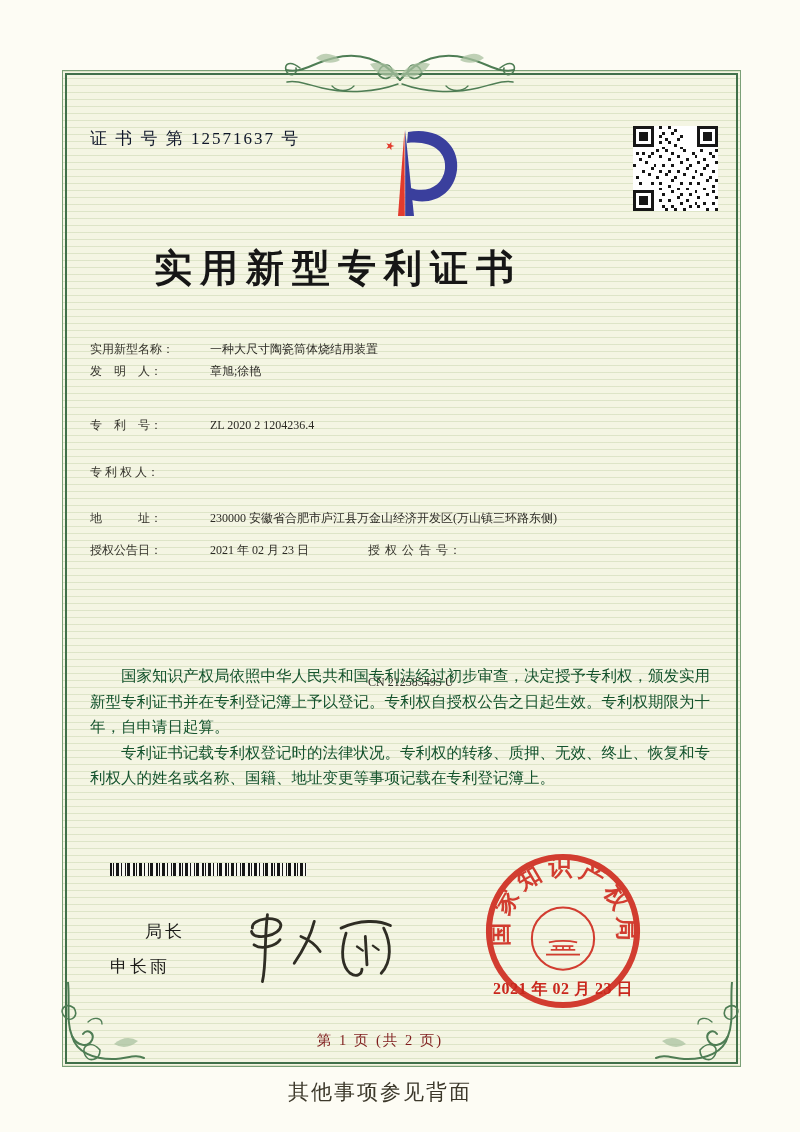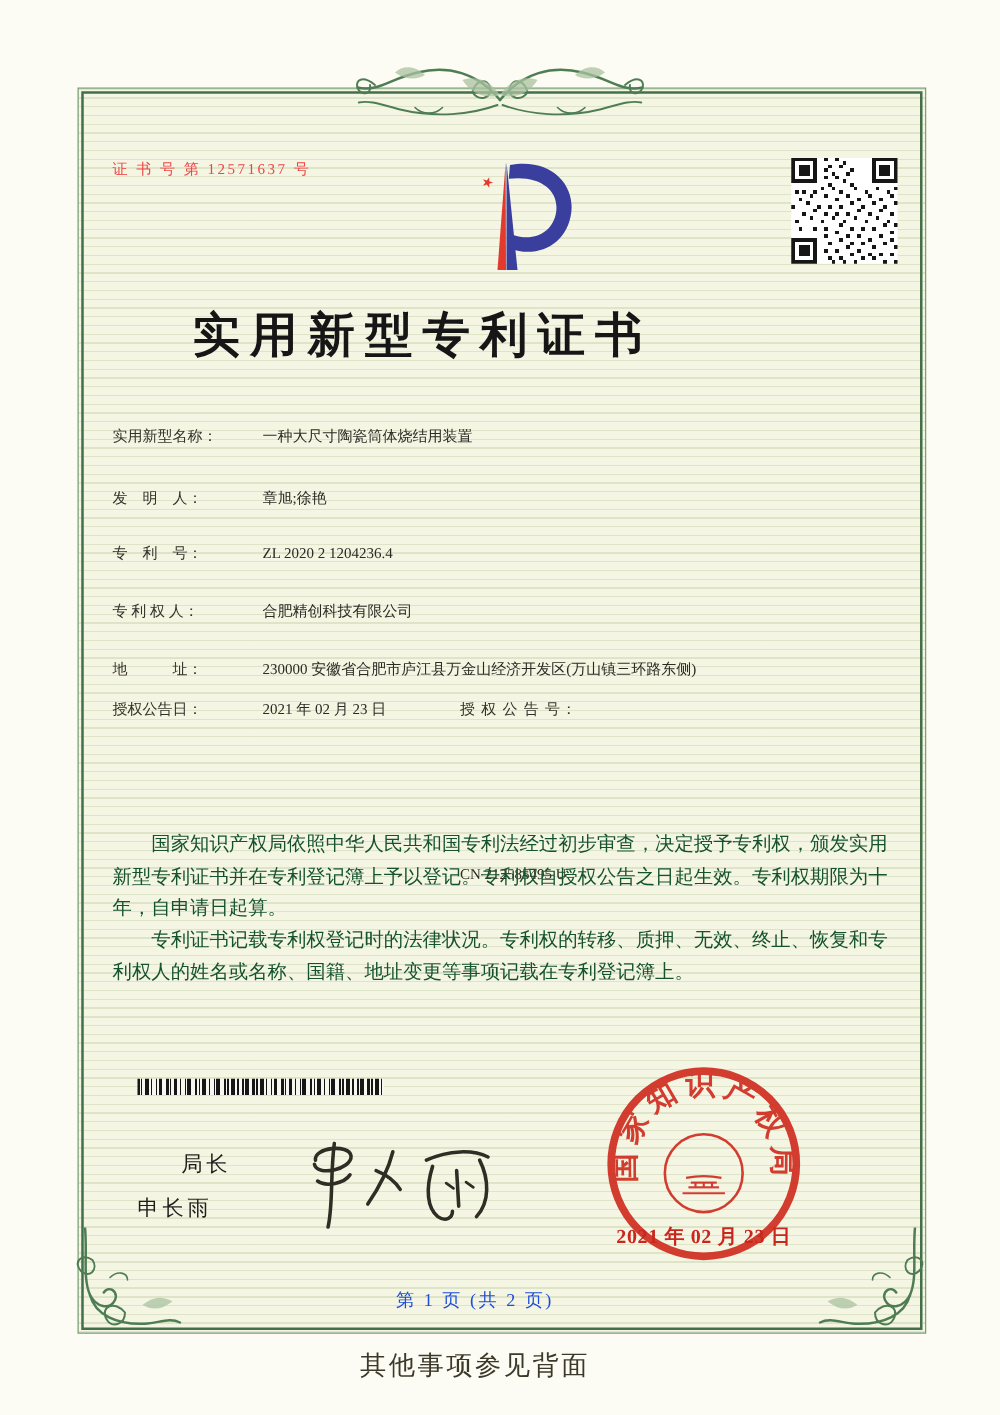--- a/index.html
+++ b/index.html
@@ -16,34 +16,34 @@
     border:1px solid #7ba077;
     background:
       repeating-linear-gradient(180deg, rgba(168,190,135,.30) 0 1px, rgba(0,0,0,0) 1px 7px),
       #f4f5e3;
   }
   .frame::before{content:"";position:absolute;inset:2px;border:2px solid #41704a;}
   .orn{position:absolute;}
   
   .certno{
     position:absolute;left:90px;top:127px;
-    font-size:12px;letter-spacing:2px;color:#ef4444;
+    font-size:17px;letter-spacing:2px;color:#0f172a;
   }
   .logo{position:absolute;left:338px;top:118px;width:136px;height:102px;}
   .qr{position:absolute;left:633px;top:126px;width:85px;height:85px;}
   .title{
     position:absolute;left:0;top:243px;width:676px;text-align:center;
     font-size:38px;font-weight:bold;letter-spacing:8px;color:#161616;
   }
   
   .fields{position:absolute;left:90px;top:338px;width:560px;font-size:12px;color:#2b2a24;}
   .frow{display:flex;line-height:22px;}
   .flabel{flex:0 0 120px;color:#33322a;}
   .fvalue{flex:1;}
-  .r2{margin-top:27px}.r3{margin-top:22px}.r4{margin-top:25px}
+  .r2{}.r3{margin-top:32px}.r4{margin-top:25px}
   .r5{margin-top:25px}.r6{margin-top:24px}.r7{margin-top:9px}
   .addrval{max-width:415px;line-height:23px;}
   .grantrow{display:flex;}
   .grant-left{flex:0 0 278px;display:flex;justify-content:center;}
   .grant-left .flabel{flex:0 0 120px;}
   .grant-right{display:flex;flex-direction:column;}
   .grant-right .flabel{flex:0 0 132px;letter-spacing:1px;}
   
   .paras{
     position:absolute;left:90px;top:663px;width:624px;
@@ -67,21 +67,21 @@
   .director-name{top:955px;}
   .signature{position:absolute;left:226px;top:898px;width:200px;height:92px;}
   .seal{position:absolute;left:480px;top:848px;width:166px;height:166px;}
   .seal-date{
     position:absolute;left:482px;top:979px;width:162px;text-align:center;
     font-size:16px;font-weight:bold;color:#c9271d;letter-spacing:0.5px;
   }
   
   .pageno{
     position:absolute;left:100px;top:1031px;width:560px;text-align:center;
-    font-size:14.5px;letter-spacing:2px;color:#1d4ed8;
+    font-size:14.5px;letter-spacing:2px;color:#7f1d1d;
   }
   .backnote{
     position:absolute;left:100px;top:1078px;width:560px;text-align:center;
     font-size:21px;letter-spacing:2px;color:#3c382a;
   }
 </style>
 </head>
 <body>
 
 <div class="sheet">
@@ -164,21 +164,20 @@
     <div class="frow r2">
       <span class="flabel">发　明　人：</span>
       <span class="fvalue">章旭;徐艳</span>
     </div>
     <div class="frow r3">
       <span class="flabel">专　利　号：</span>
       <span class="fvalue">ZL 2020 2 1204236.4</span>
     </div>
     <div class="frow r5">
       <span class="flabel">专 利 权 人：</span>
-      <span class="fvalue">合肥精创科技有限公司</span>
     </div>
     <div class="frow r6">
       <span class="flabel">地　　　址：</span>
       <span class="fvalue addrval">230000 安徽省合肥市庐江县万金山经济开发区(万山镇三环路东侧)</span>
     </div>
     <div class="frow r7 grantrow">
       <span class="grant-left">
         <span class="flabel">授权公告日：</span>
         <span class="fvalue">2021 年 02 月 23 日</span>
       </span>

